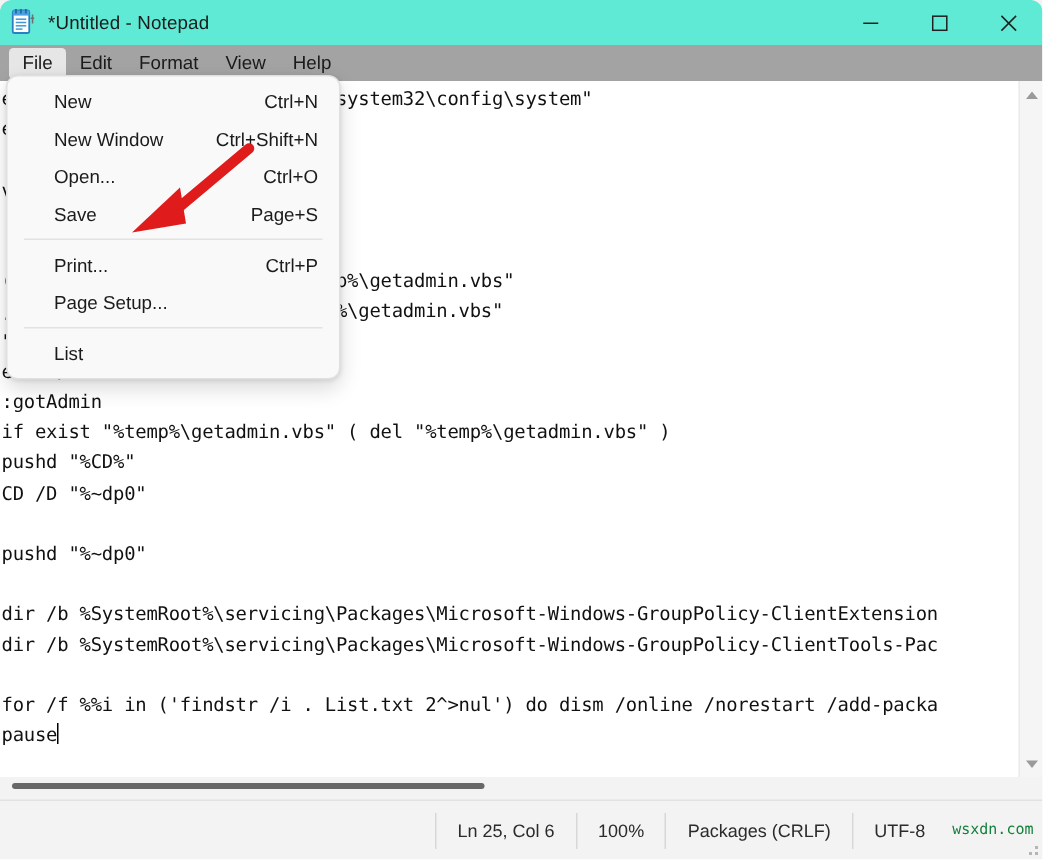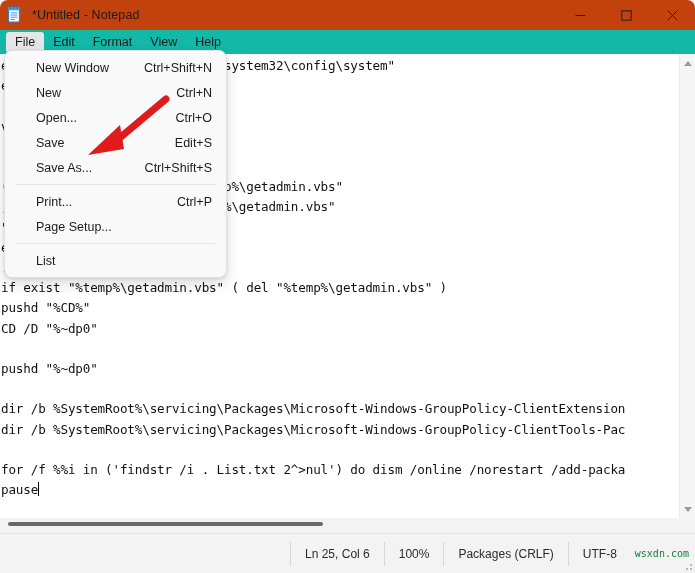--- a/index.html
+++ b/index.html
@@ -18,21 +18,21 @@
     height: 573px;
     background: #f3f3f3;
     overflow: hidden;
   }
 
   
   .titlebar {
     position: absolute;
     left: 0; top: 0;
     width: 695px; height: 30px;
-    background: #c2410c;
+    background: #5eead4;
     border-top-left-radius: 8px;
     border-top-right-radius: 8px;
   }
   .title-left {
     position: absolute;
     left: 7px; top: 0;
     height: 30px;
     display: flex;
     align-items: center;
     gap: 8px;
@@ -60,21 +60,21 @@
     align-items: center;
     justify-content: center;
   }
   .wcbtn svg { display: block; }
 
   
   .menubar {
     position: absolute;
     left: 0; top: 30px;
     width: 695px; height: 24px;
-    background: #14b8a6;
+    background: #a3a3a3;
     display: flex;
     align-items: center;
     padding-left: 6px;
     box-sizing: border-box;
   }
   .menubar-item {
     font-size: 12.5px;
     color: #1b1b1b;
     padding: 3px 9px 4px 9px;
     white-space: nowrap;
@@ -335,38 +335,34 @@
     <div class="watermark">wsxdn.com</div>
     <div class="resize-grip">
       <i style="right:0;bottom:0;"></i>
       <i style="right:4px;bottom:0;"></i>
       <i style="right:0;bottom:4px;"></i>
     </div>
   </div>
 
   <div class="dropdown">
     <div class="mi">
+      <span>New</span>
+      <span class="accel">Ctrl+N</span>
+    </div>
+    <div class="mi">
       <span>New Window</span>
       <span class="accel">Ctrl+Shift+N</span>
     </div>
     <div class="mi">
-      <span>New</span>
-      <span class="accel">Ctrl+N</span>
-    </div>
-    <div class="mi">
       <span>Open...</span>
       <span class="accel">Ctrl+O</span>
     </div>
     <div class="mi">
       <span>Save</span>
-      <span class="accel">Edit+S</span>
-    </div>
-    <div class="mi">
-      <span>Save As...</span>
-      <span class="accel">Ctrl+Shift+S</span>
+      <span class="accel">Page+S</span>
     </div>
     <div class="mi-sep"></div>
     <div class="mi">
       <span>Print...</span>
       <span class="accel">Ctrl+P</span>
     </div>
     <div class="mi">
       <span>Page Setup...</span>
       <span class="accel"></span>
     </div>

